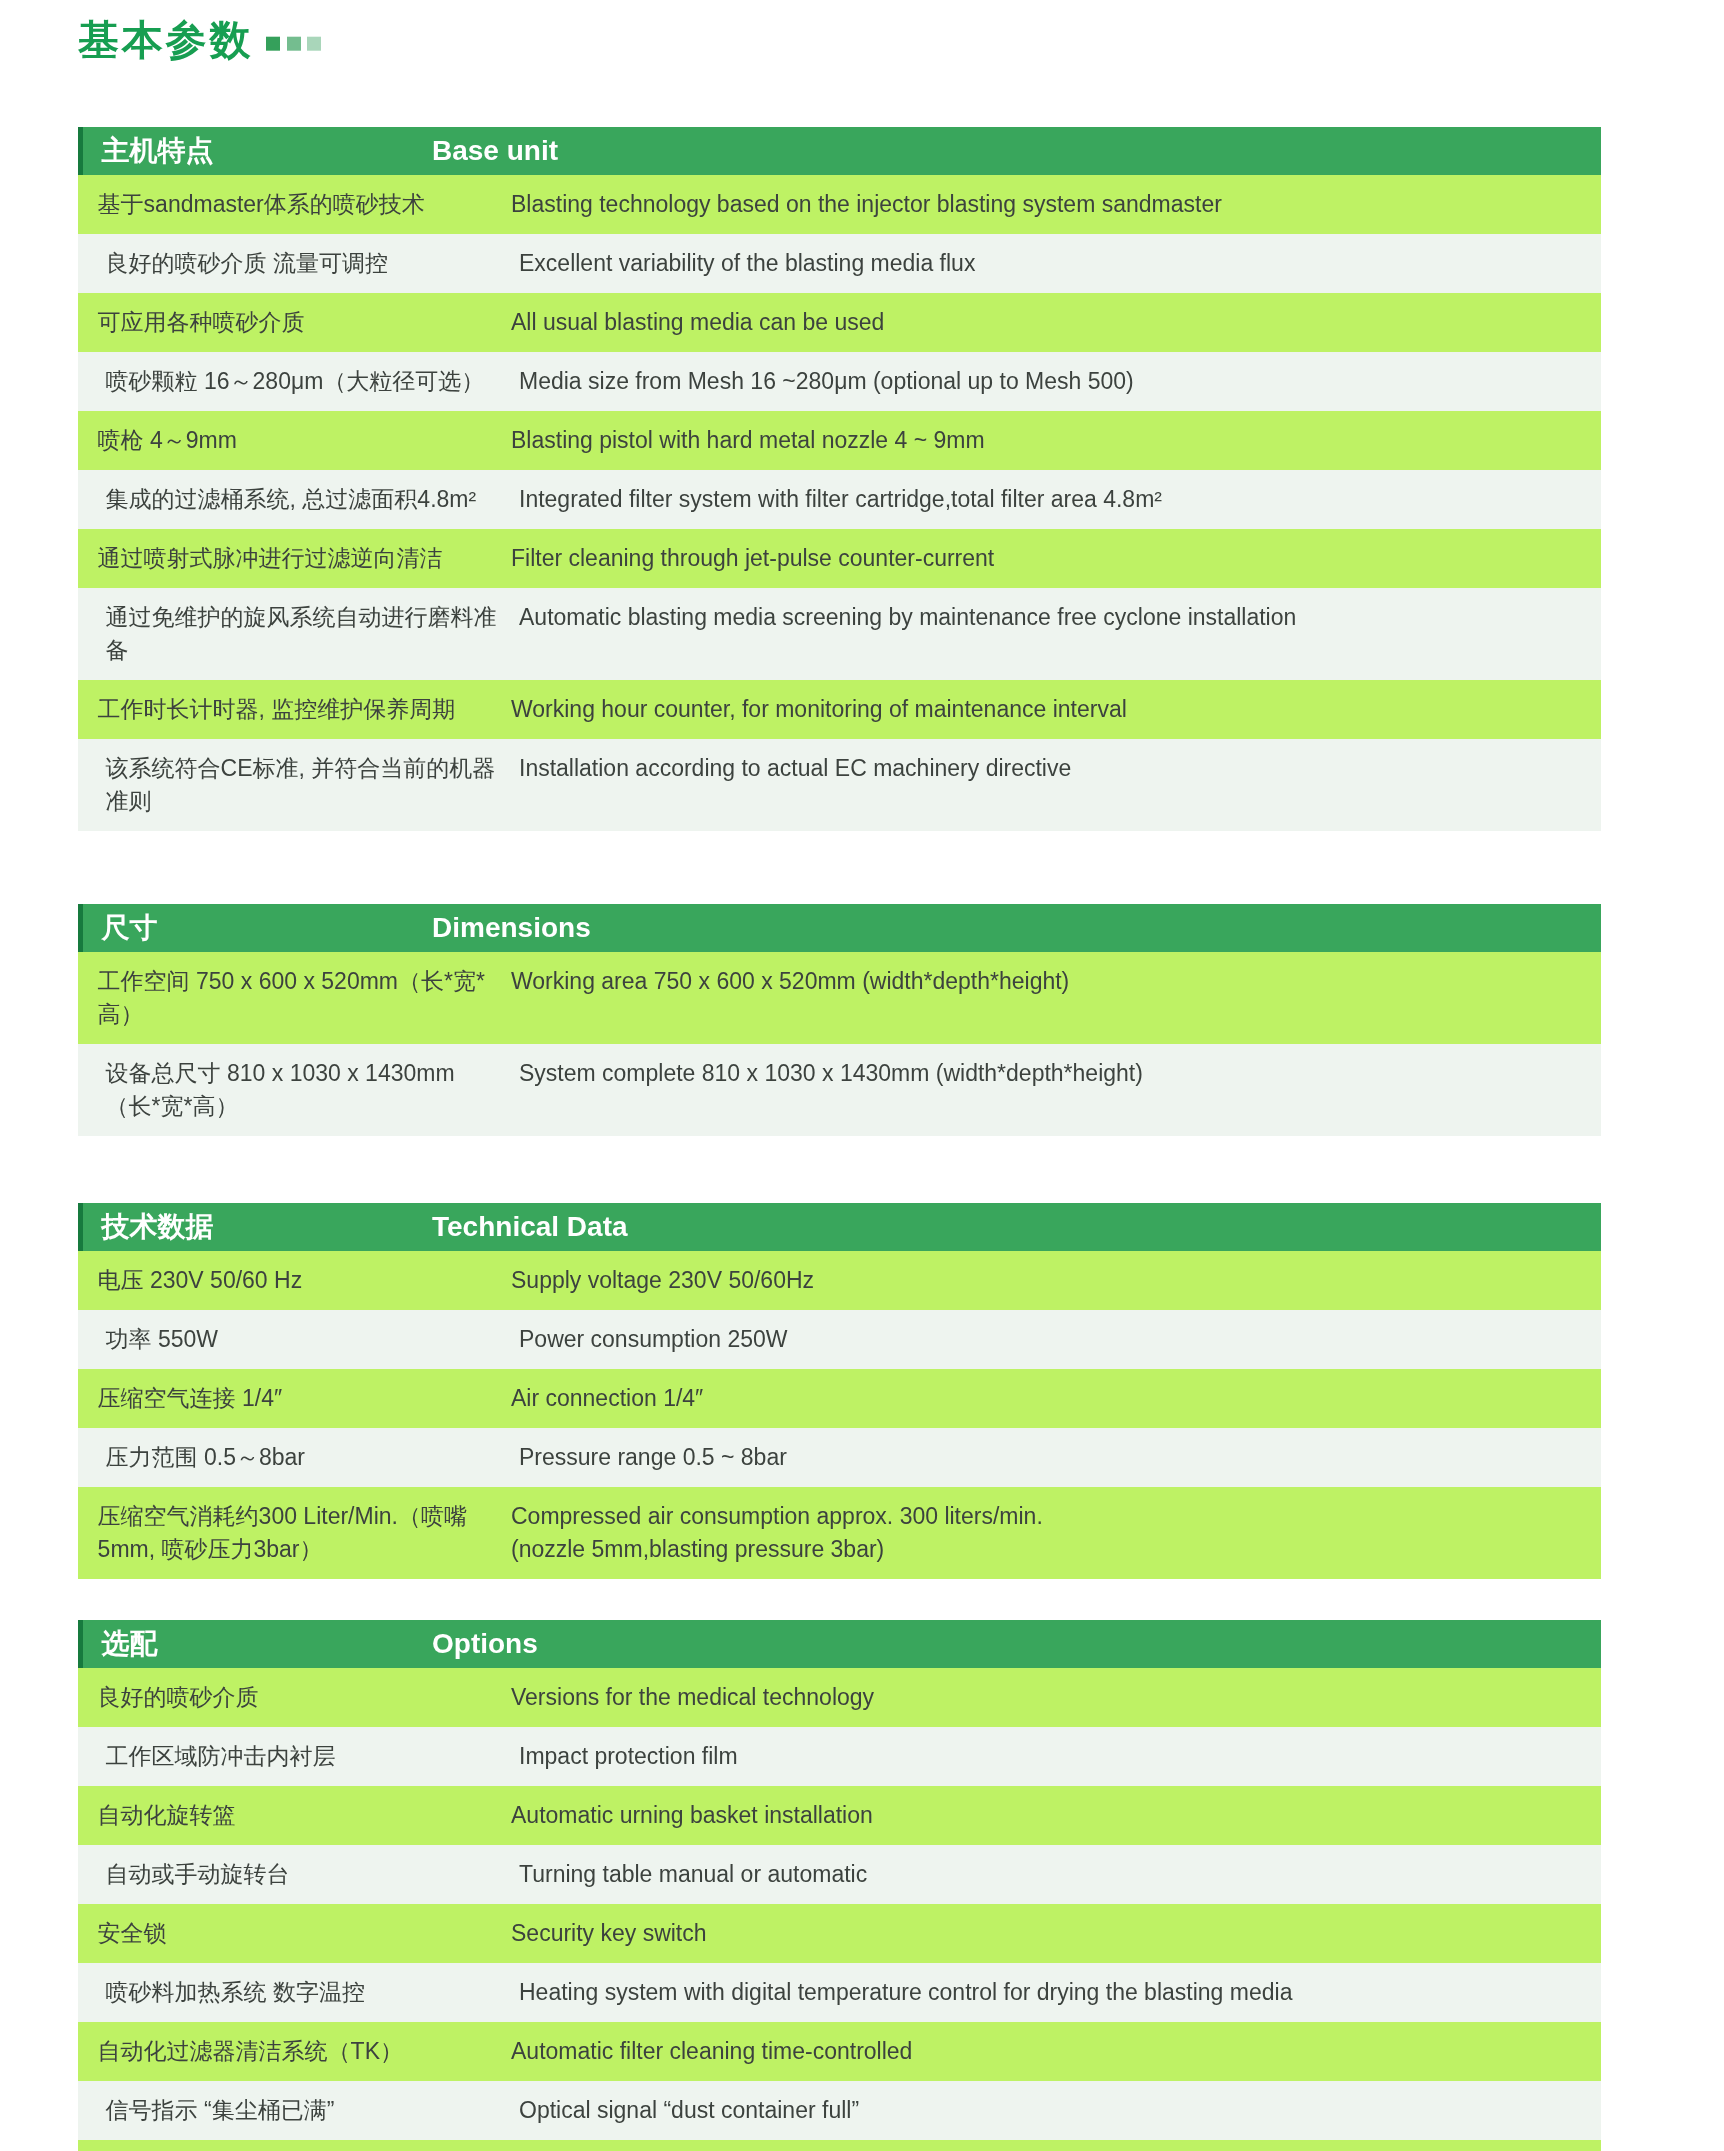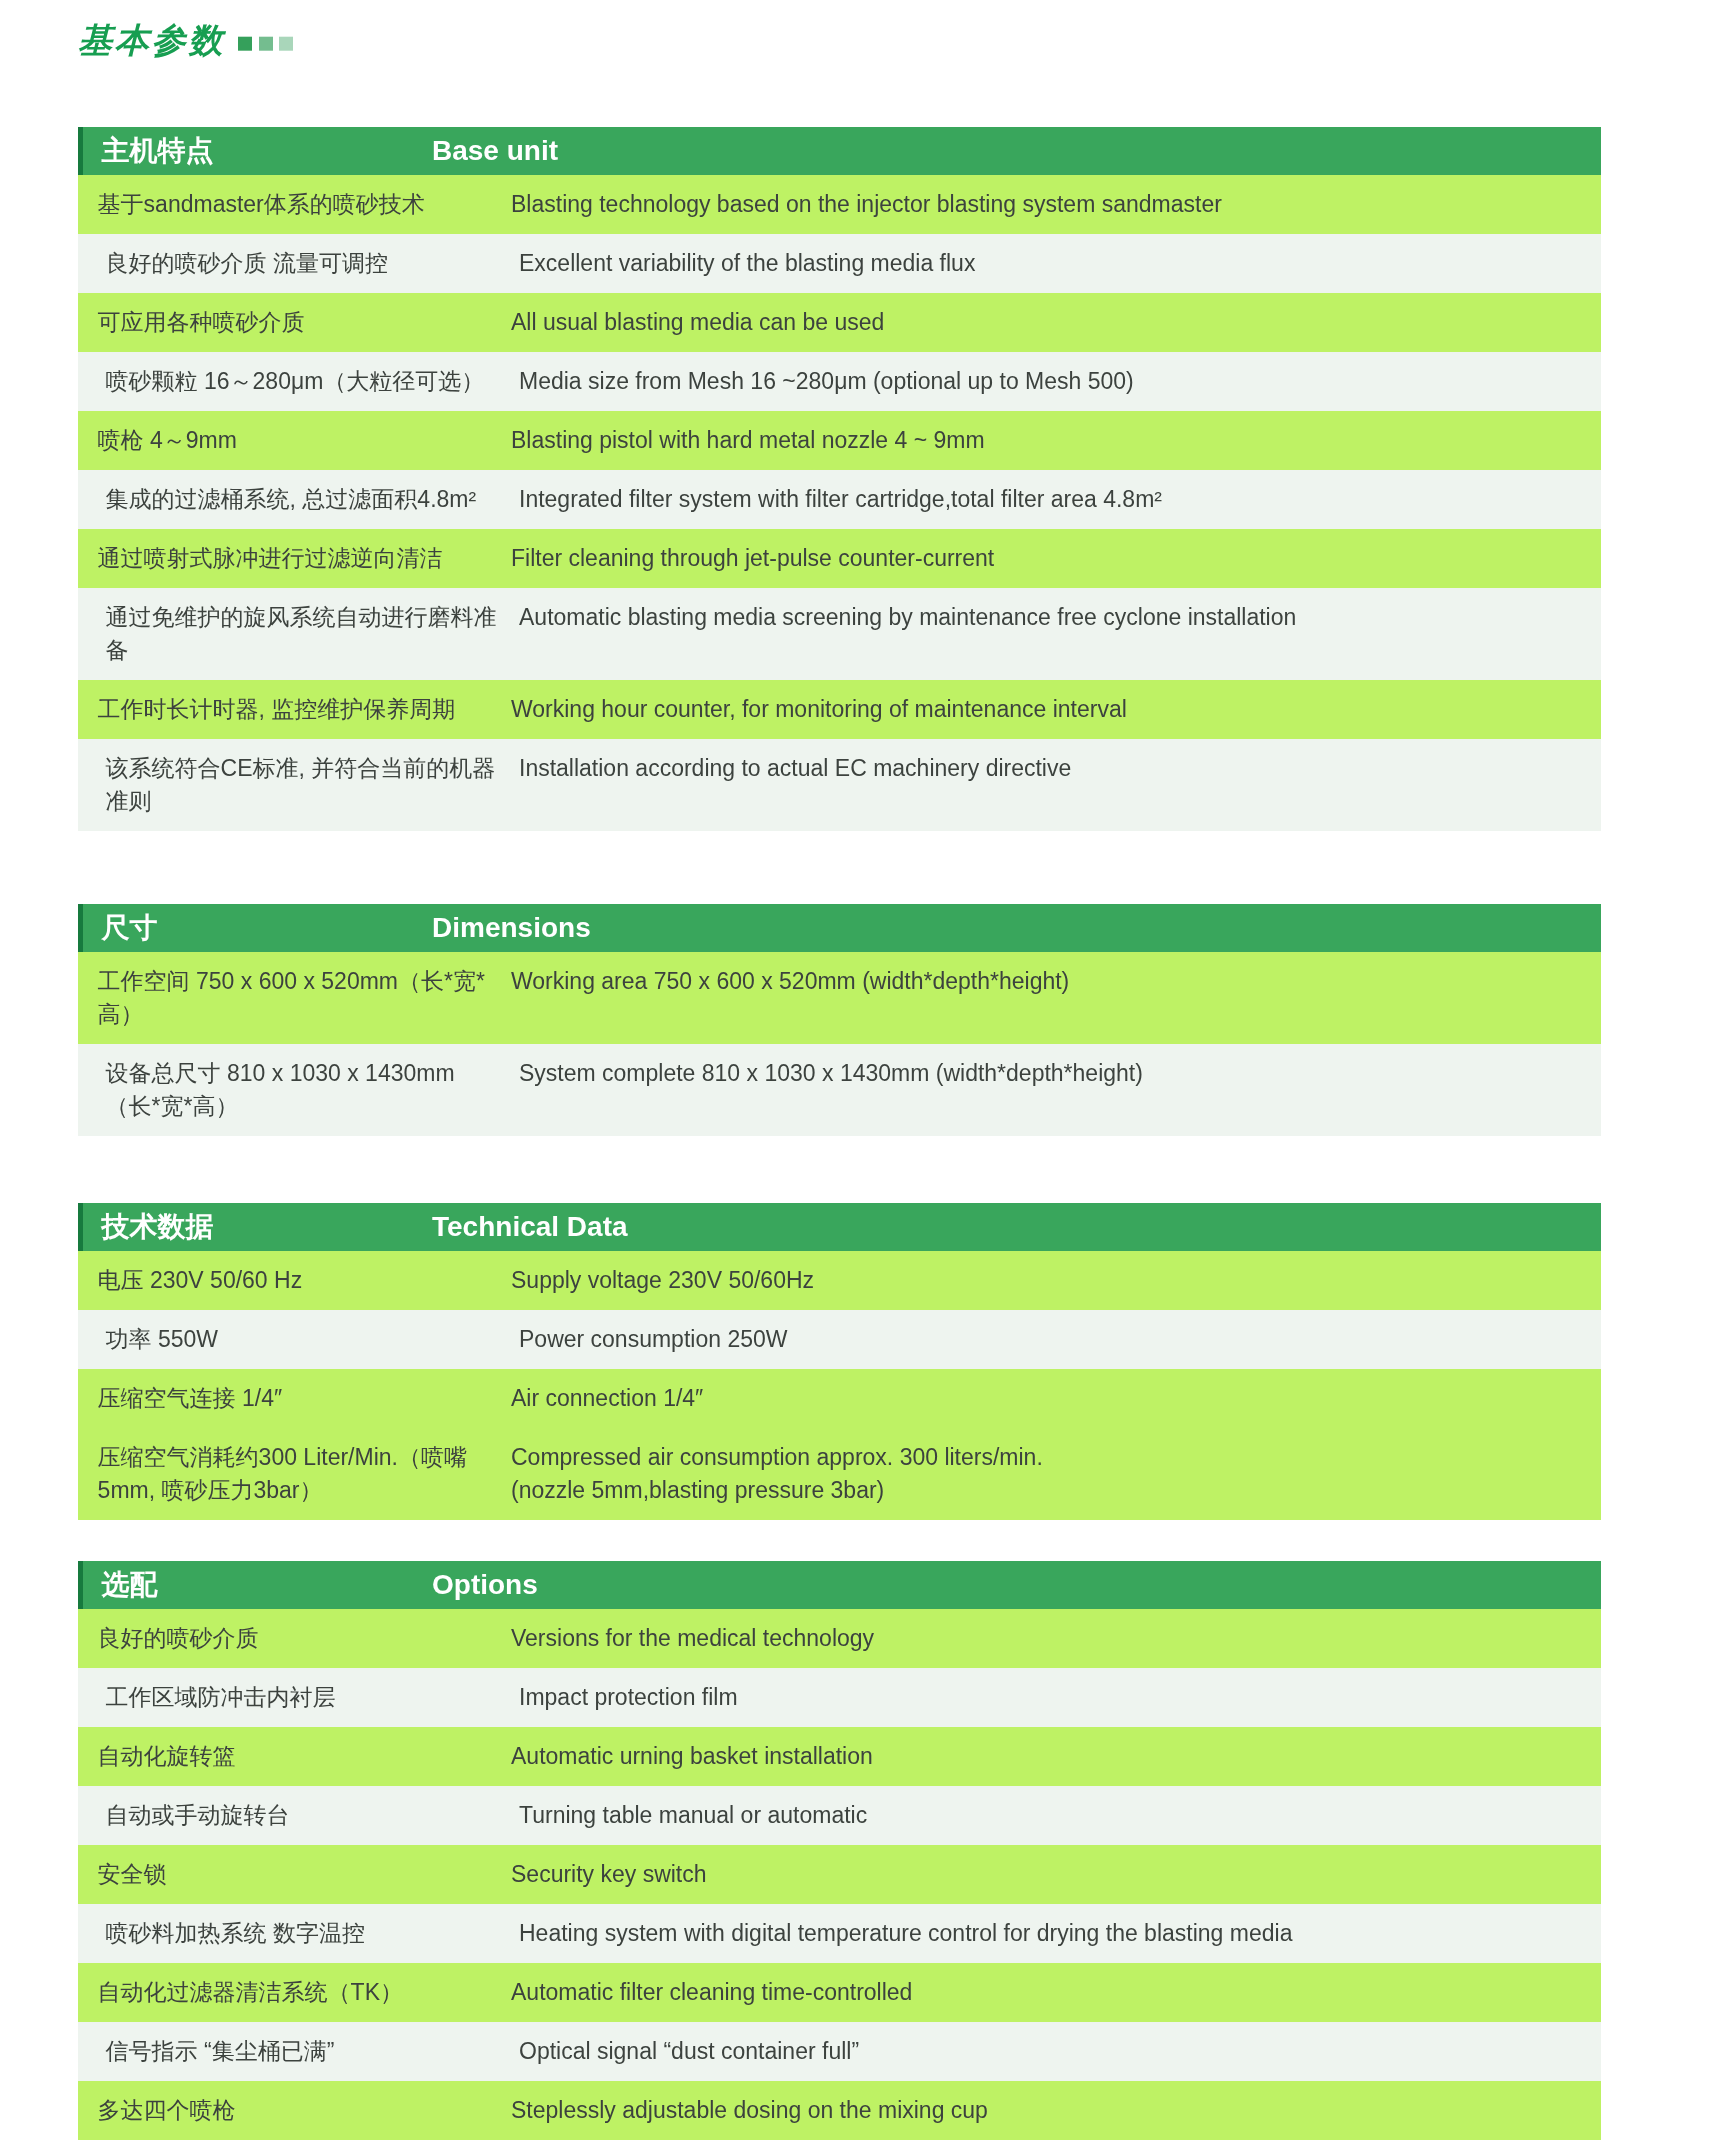--- a/index.html
+++ b/index.html
@@ -25,26 +25,25 @@
     margin-left:78px;
     padding-top:15px;
   }
   
   .title-block{
     display:flex;
     align-items:center;
     height:50px;
   }
   .title-block h1{
-    font-size:34px;
+    font-size:41px;
     font-weight:bold;
     color:var(--title-green);
     letter-spacing:2.8px;
     line-height:50px;
-    font-style:italic;
   }
   .squares{
     display:inline-flex;
     gap:6.5px;
     margin-left:13px;
     transform:translateY(3.7px);
   }
   .sq{display:inline-block;width:14px;height:14px;}
   .sq1{background:var(--square-1);}
   .sq2{background:var(--square-2);}
@@ -185,20 +184,24 @@
           <div class="cell en">Supply voltage 230V 50/60Hz</div>
         </div>
         <div class="row tint">
           <div class="cell zh">功率 550W</div>
           <div class="cell en">Power consumption 250W</div>
         </div>
         <div class="row">
           <div class="cell zh">压缩空气连接 1/4″</div>
           <div class="cell en">Air connection 1/4″</div>
         </div>
+        <div class="row tint">
+          <div class="cell zh">压力范围 0.5～8bar</div>
+          <div class="cell en">Pressure range 0.5 ~ 8bar</div>
+        </div>
         <div class="row">
           <div class="cell zh">压缩空气消耗约300 Liter/Min.（喷嘴5mm, 喷砂压力3bar）</div>
           <div class="cell en">Compressed air consumption approx. 300 liters/min.
 (nozzle 5mm,blasting pressure 3bar)</div>
         </div>
       </div>
   </section>
 
   <section class="s4">
     <div class="sec-header">

